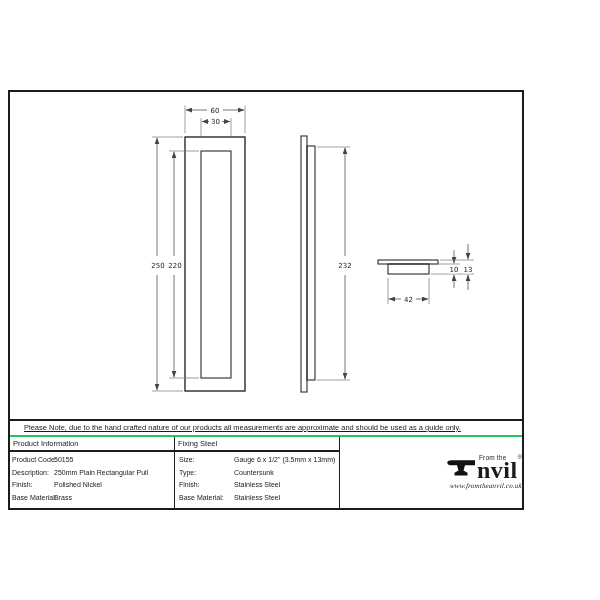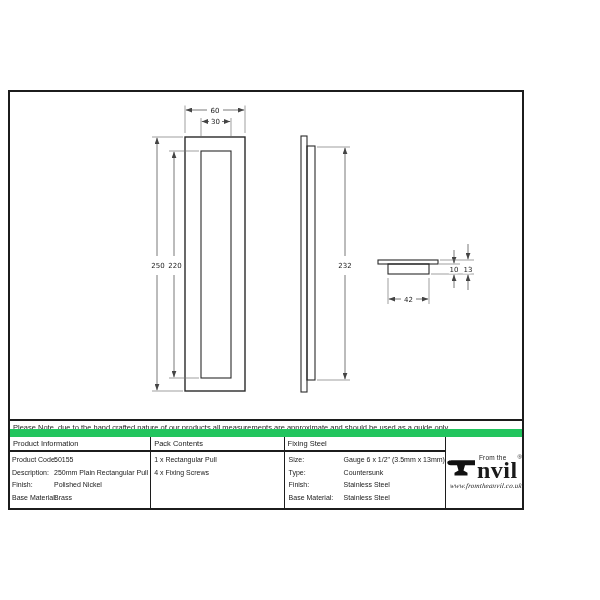--- a/index.html
+++ b/index.html
@@ -18,22 +18,22 @@
   .dimtxt {
     font-family:"DejaVu Sans",sans-serif; font-size:7px; fill:#222;
     text-anchor:middle; paint-order:stroke; stroke:#ffffff; stroke-width:3px;
   }
   .part { fill:none; stroke:#2a2a2a; stroke-width:1.4; }
   .part-thin { fill:none; stroke:#2a2a2a; stroke-width:1.1; }
   .dim { stroke:#555; stroke-width:0.8; fill:none; }
   .ext { stroke:#777; stroke-width:0.7; fill:none; }
 
   .note-bar {
-    height:18px; border-top:2px solid #1c1c1c; border-bottom:8px solid #22c55e;
-    font-size:7.5px; line-height:14px; padding-left:3px; white-space:nowrap; overflow:hidden;
+    height:18px; border-top:2px solid #1c1c1c; border-bottom:2px solid #22c55e;
+    font-size:7.5px; line-height:14px; padding-left:14px; white-space:nowrap; overflow:hidden;text-decoration:underline;
   }
 
   .tbl { flex:1; display:flex; }
   .col { position:relative; }
   .c1 { width:164px; }
   .c2 { width:156px; border-left:1.5px solid #1c1c1c; }
   .c3 { width:165px; border-left:1.5px solid #1c1c1c; }
   .c4 { flex:1; border-left:1.5px solid #1c1c1c; display:flex; flex-direction:column; align-items:flex-end; justify-content:center; }
   .th {
     height:15px; line-height:13px; border-bottom:2px solid #1c1c1c;
@@ -151,27 +151,20 @@
             <span class="k">Finish:</span>
             <span class="v">Polished Nickel</span>
           </div>
           <div class="kv">
             <span class="k">Base Material:</span>
             <span class="v">Brass</span>
           </div>
         </div>
       </div>
 
-      <div class="col c2">
-        <div class="th">Pack Contents</div>
-        <div class="td">
-          <div>1 x Rectangular Pull</div>
-          <div>4 x Fixing Screws</div>
-        </div>
-      </div>
 
       <div class="col c3">
         <div class="th">Fixing Steel</div>
         <div class="td">
           <div class="kv">
             <span class="k">Size:</span>
             <span class="v">Gauge 6 x 1/2" (3.5mm x 13mm)</span>
           </div>
           <div class="kv">
             <span class="k">Type:</span>

